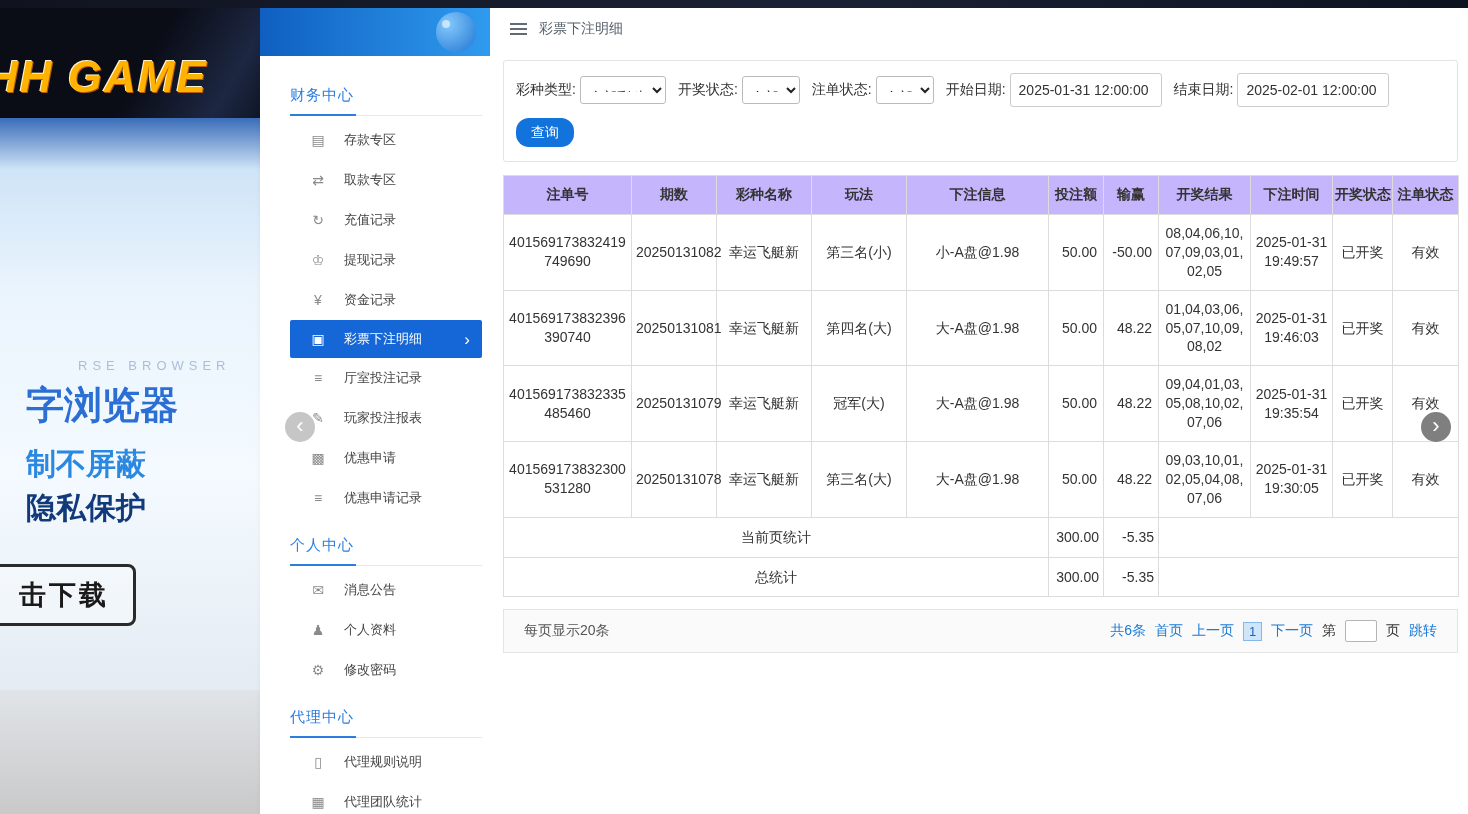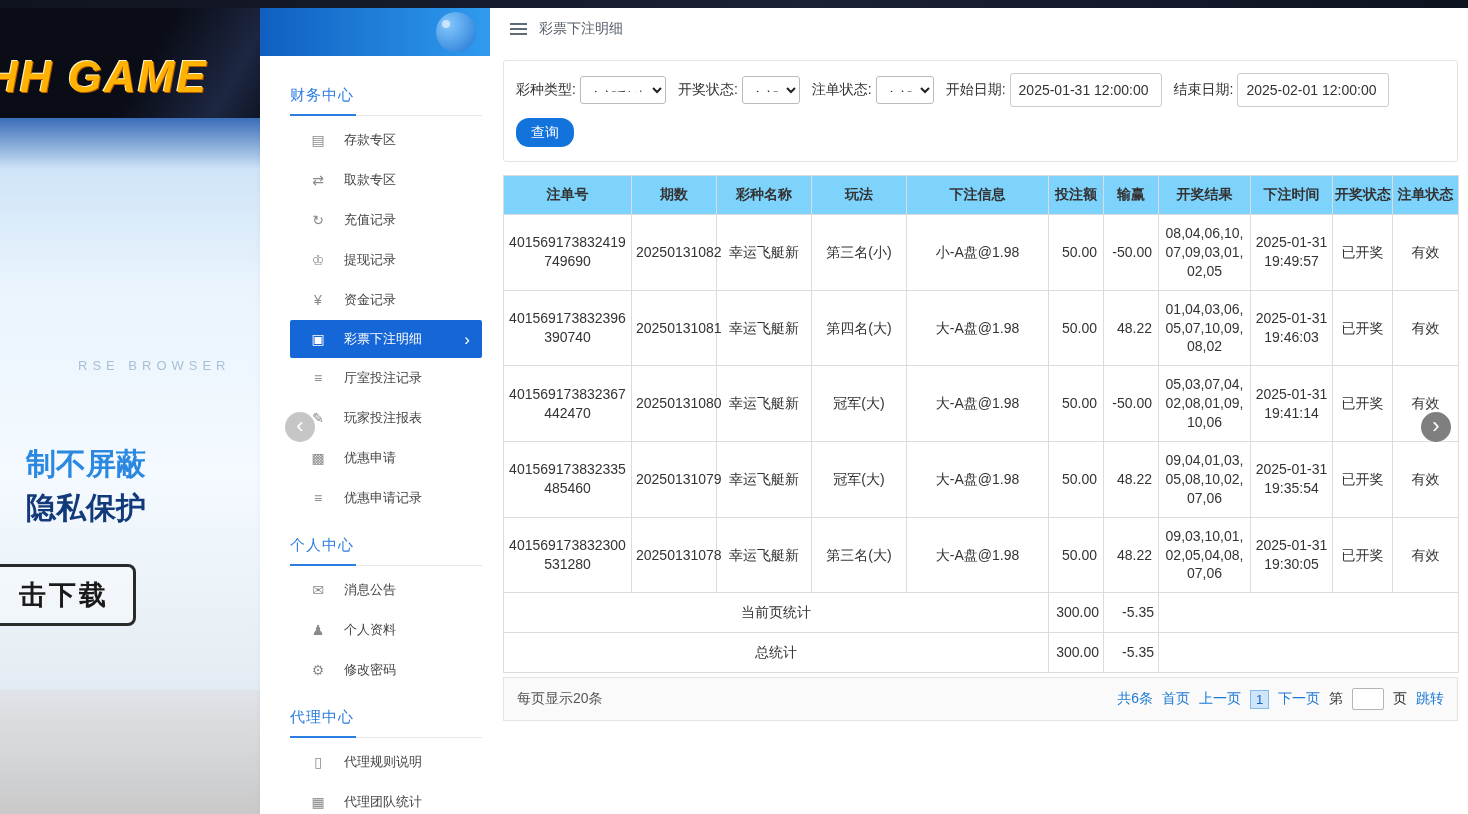--- a/index.html
+++ b/index.html
@@ -72,29 +72,29 @@
   .f-label:first-child { margin-left:0; }
   select.f-select { height:28px; border:1px solid #bbb; border-radius:3px; background:#fff; font-size:14px;
     padding:11px 4px; font-family:inherit; color:#222; }
   input.f-date { height:28px; width:152px; border:1px solid #ccc; border-radius:3px; font-size:14px;
     padding:16px 8px; color:#333; font-family:inherit; }
   .query-btn { margin-top:11px; height:29px; padding:0 15px; background:#1273dc; color:#fff; border:none;
     border-radius:13px; font-size:14px; cursor:pointer; font-family:inherit; }
 
   .table-wrap { margin-top:13px; }
   table.bets { width:955px; border-collapse:collapse; table-layout:fixed; font-size:14px; color:#333; }
-  .bets th { background:#7dd3fc; border:1px solid #dcdcdc; padding:10px 2px; font-weight:bold;
+  .bets th { background:#c4b5fd; border:1px solid #dcdcdc; padding:10px 2px; font-weight:bold;
     text-align:center; overflow:hidden; white-space:nowrap; }
   .bets td { border:1px solid #dcdcdc; padding:9px 4px; text-align:center; vertical-align:middle; line-height:1.35; }
   .bets td.break { word-break:break-all; }
   .bets td.num { text-align:right; padding-right:6px; }
   .bets tr.summary td { padding:10px 4px; }
 
-  .pagebar { margin-top:4px; width:955px; height:44px; border:1px solid #e4e4e4; background:#fafafa;
-    display:flex; align-items:center; justify-content:space-between; padding:0 13px; font-size:14px; color:#555; }
+  .pagebar { margin-top:12px; width:955px; height:44px; border:1px solid #e4e4e4; background:#fafafa;
+    display:flex; align-items:center; justify-content:space-between; padding:0 20px; font-size:14px; color:#555; }
   .pb-right { display:flex; align-items:center; gap:9px; color:#333; }
   .pb-link { color:#1b7ad5; cursor:pointer; }
   .pb-total { color:#1b7ad5; }
   .pb-cur { min-width:19px; height:19px; line-height:17px; text-align:center; background:#cfe5fa;
     border:1px solid #86b9e8; color:#1566c0; font-size:13px; cursor:pointer; }
   .pb-input { width:32px; height:22px; border:1px solid #b5b5b5; border-radius:2px; font-family:inherit; }
 
   .arrow { position:absolute; width:30px; height:30px; border-radius:50%; color:#fff; font-size:22px;
     line-height:27px; text-align:center; z-index:7; cursor:pointer; user-select:none; }
   .arrow-left { left:285px; top:412px; background:rgba(160,160,160,.6); }
@@ -105,20 +105,21 @@
 
 <div class="app">
   <div class="top-strip"></div>
 
   <div class="left-banner">
     <div class="lb-dark">
       <div class="lb-logo">HH GAME</div>
     </div>
     <div class="lb-promo">
       <div class="lb-tagline">RSE BROWSER</div>
+      <div class="lb-line1">字浏览器</div>
       <div class="lb-line2">制不屏蔽</div>
       <div class="lb-line3">隐私保护</div>
       <div class="lb-download">击下载</div>
       <div class="lb-ticker">
         <span class="speaker"></span>
         <span class="t-label">快讯:</span>
         <span class="t-text">平的博</span>
       </div>
     </div>
     <div class="lb-bottom">
@@ -284,33 +285,20 @@
                 <td>第四名(大)</td>
                 <td>大-A盘@1.98</td>
                 <td class="num">50.00</td>
                 <td class="num">48.22</td>
                 <td class="break">01,04,03,06,05,07,10,09,08,02</td>
                 <td>2025-01-31 19:46:03</td>
                 <td>已开奖</td>
                 <td>有效</td>
               </tr>
               <tr>
-                <td class="break">401569173832367442470</td>
-                <td>20250131080</td>
-                <td>幸运飞艇新</td>
-                <td>冠军(大)</td>
-                <td>大-A盘@1.98</td>
-                <td class="num">50.00</td>
-                <td class="num">-50.00</td>
-                <td class="break">05,03,07,04,02,08,01,09,10,06</td>
-                <td>2025-01-31 19:41:14</td>
-                <td>已开奖</td>
-                <td>有效</td>
-              </tr>
-              <tr>
                 <td class="break">401569173832335485460</td>
                 <td>20250131079</td>
                 <td>幸运飞艇新</td>
                 <td>冠军(大)</td>
                 <td>大-A盘@1.98</td>
                 <td class="num">50.00</td>
                 <td class="num">48.22</td>
                 <td class="break">09,04,01,03,05,08,10,02,07,06</td>
                 <td>2025-01-31 19:35:54</td>
                 <td>已开奖</td>

